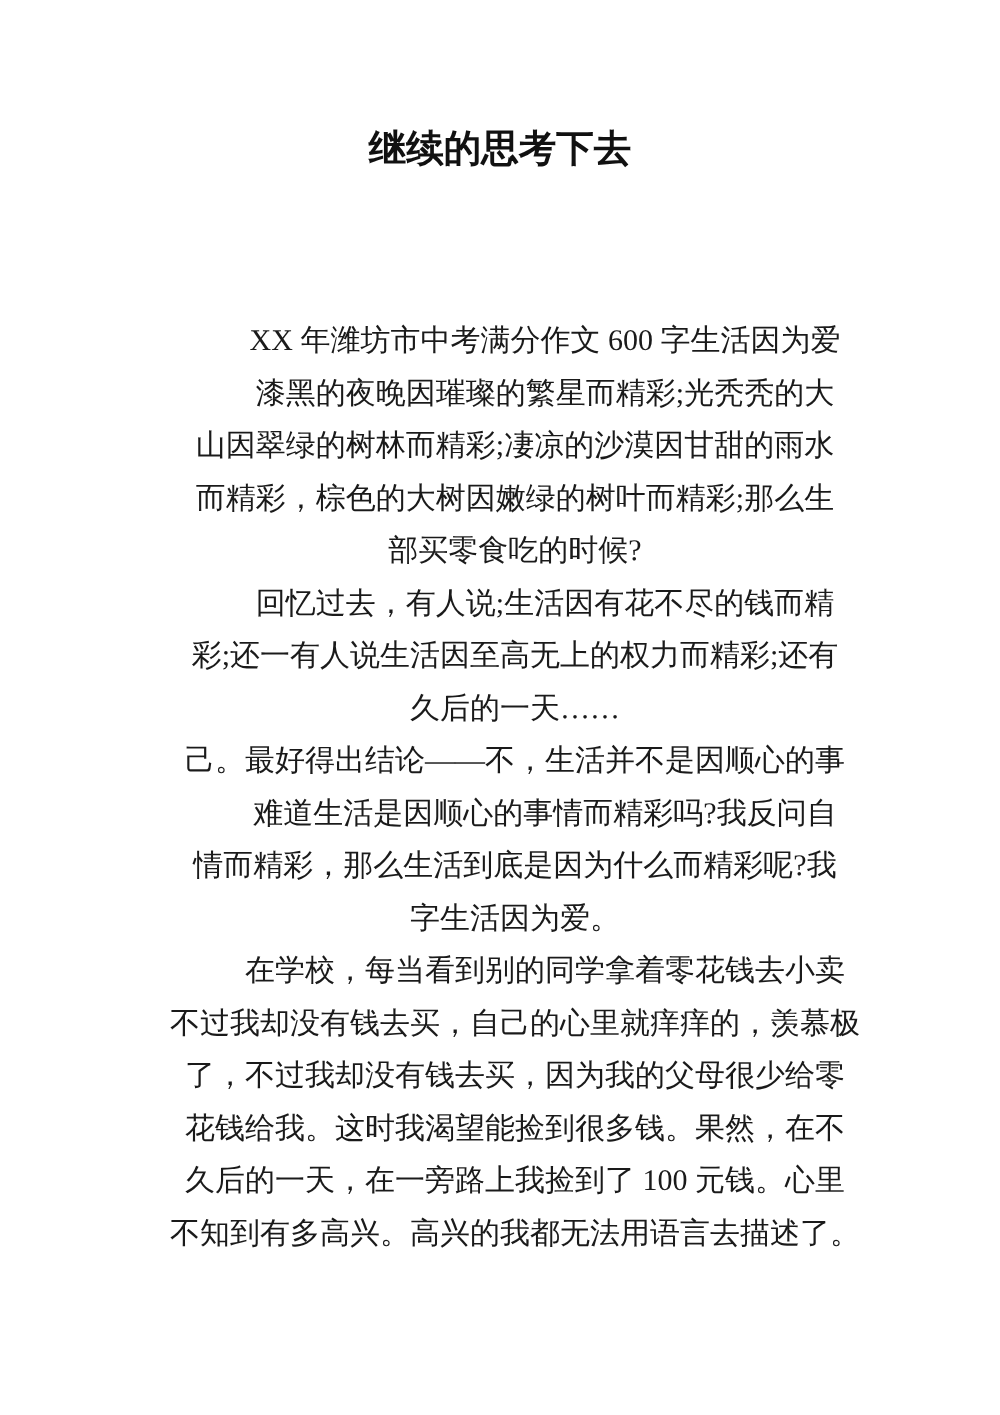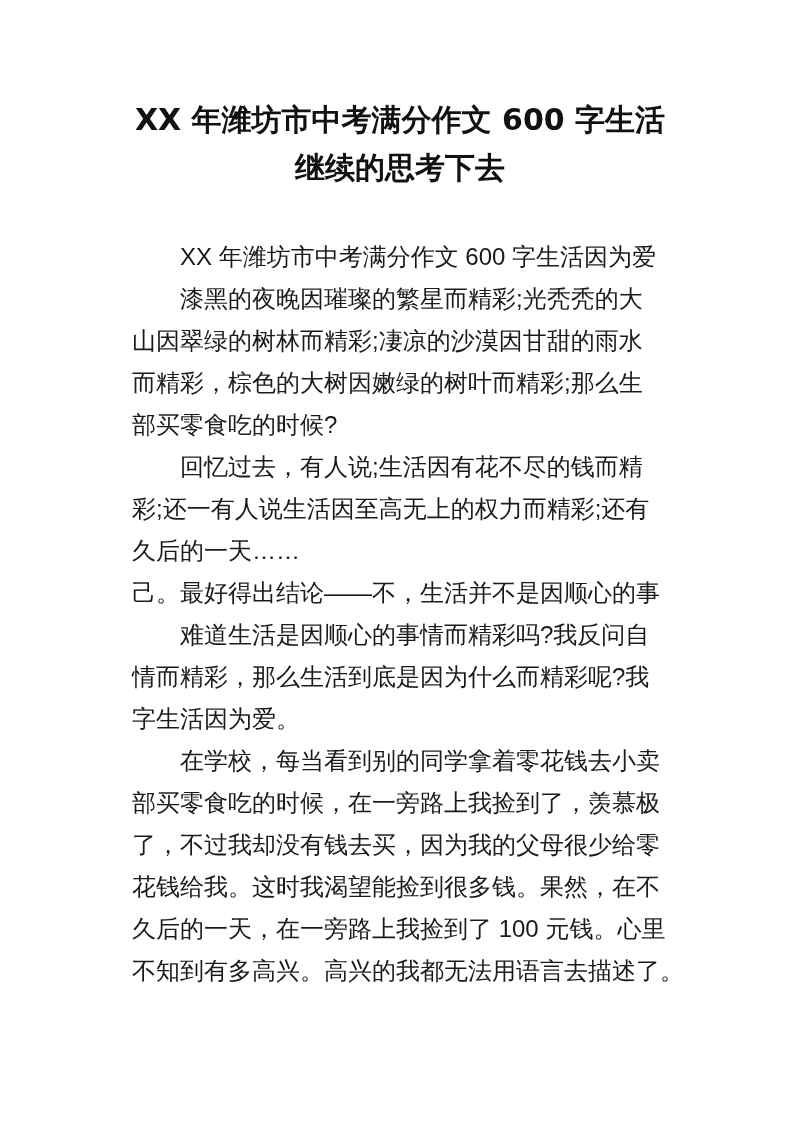--- a/index.html
+++ b/index.html
@@ -5,49 +5,48 @@
     html, body { margin: 0; padding: 0; background: #ffffff; }
     body { width: 800px; height: 1132px; position: relative; overflow: hidden; }
     .page { position: absolute; left: 0; top: 0; width: 800px; height: 1132px; background: #fff; }
     .title {
       position: absolute; left: 0; top: 96px; width: 800px; text-align: center;
       font-family: "DejaVu Sans", "Liberation Sans", sans-serif;
       font-weight: bold; font-size: 30px; line-height: 48px; color: #111;
     }
     .title div { white-space: nowrap; }
     .body {
-      position: absolute; left: 132px; top: 236px; width: 560px;
-      font-family: Liberation Sans, sans-serif;
-      font-size: 24px; line-height: 42px; color: #1a1a1a;
+      position: absolute; left: 132px; top: 252px; width: 560px;
+      font-family: Liberation Serif, serif;
+      font-size: 24px; line-height: 42px; color: #1a1a1a; text-align: center;
     }
     .line { white-space: nowrap; height: 42px; }
     .line.indent { padding-left: 48px; }
   </style>
 </head>
 <body>
 
 <div class="page">
   <div class="title">
-    <div>XX 年潍坊市中考满分作文 600 字生活</div>
     <div>继续的思考下去</div>
   </div>
 
   <div class="body">
     <div class="line indent">XX 年潍坊市中考满分作文 600 字生活因为爱</div>
     <div class="line indent">漆黑的夜晚因璀璨的繁星而精彩;光秃秃的大</div>
     <div class="line">山因翠绿的树林而精彩;凄凉的沙漠因甘甜的雨水</div>
     <div class="line">而精彩，棕色的大树因嫩绿的树叶而精彩;那么生</div>
     <div class="line">部买零食吃的时候?</div>
     <div class="line indent">回忆过去，有人说;生活因有花不尽的钱而精</div>
     <div class="line">彩;还一有人说生活因至高无上的权力而精彩;还有</div>
     <div class="line">久后的一天……</div>
     <div class="line">己。最好得出结论——不，生活并不是因顺心的事</div>
     <div class="line indent">难道生活是因顺心的事情而精彩吗?我反问自</div>
     <div class="line">情而精彩，那么生活到底是因为什么而精彩呢?我</div>
     <div class="line">字生活因为爱。</div>
     <div class="line indent">在学校，每当看到别的同学拿着零花钱去小卖</div>
-    <div class="line">部买零食吃的时候，在一旁路上我捡到了，羡慕极</div>
+    <div class="line">不过我却没有钱去买，自己的心里就痒痒的，羡慕极</div>
     <div class="line">了，不过我却没有钱去买，因为我的父母很少给零</div>
     <div class="line">花钱给我。这时我渴望能捡到很多钱。果然，在不</div>
     <div class="line">久后的一天，在一旁路上我捡到了 100 元钱。心里</div>
     <div class="line">不知到有多高兴。高兴的我都无法用语言去描述了。</div>
   </div>
 </div>
 
 </body></html>

